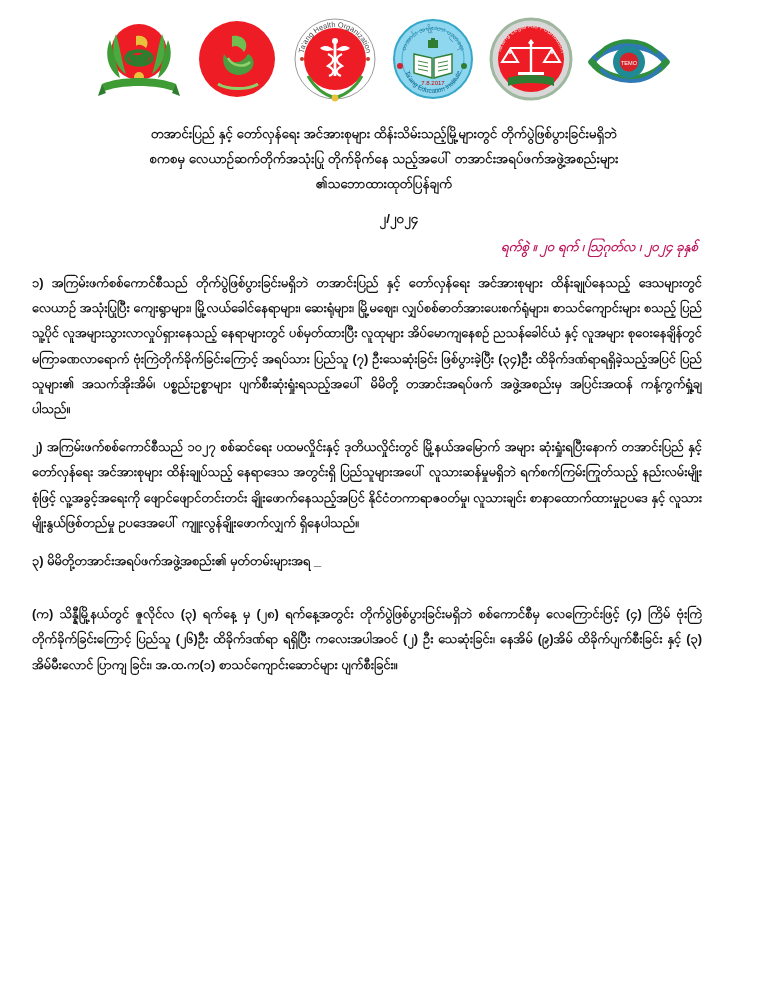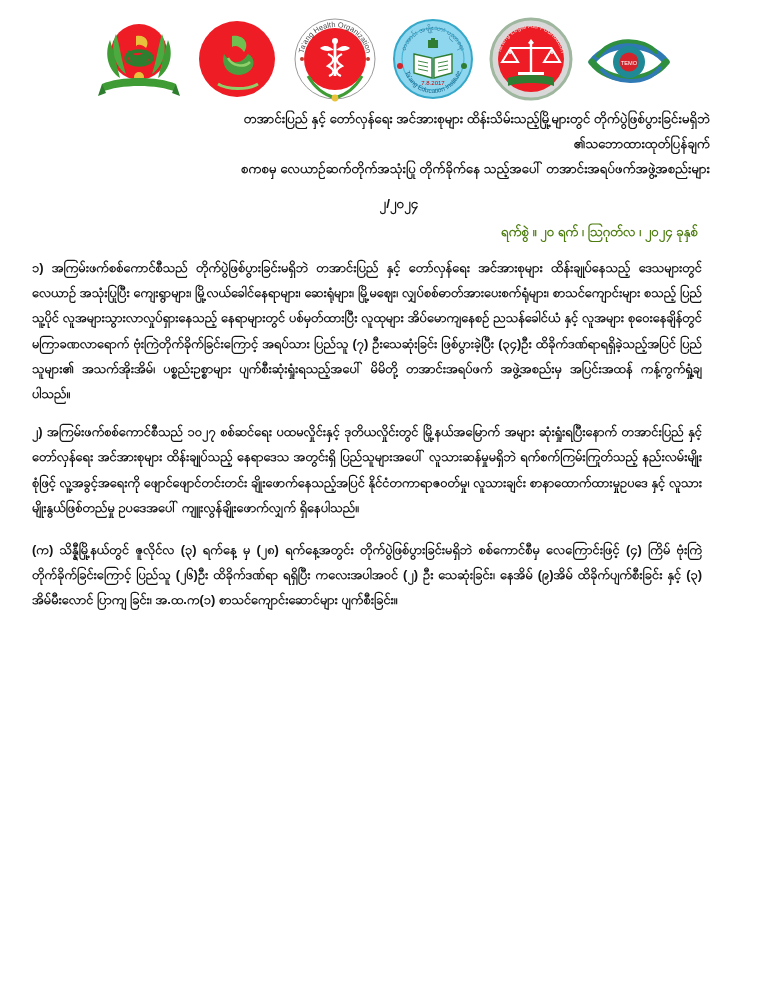--- a/index.html
+++ b/index.html
@@ -39,23 +39,23 @@
   .logo {
     width: 86px;
     height: 90px;
     position: relative;
     flex: 0 0 auto;
   }
   .logo svg { display:block; width:100%; height:100%; }
 
   
   .title-block {
-    margin-top: 2px;
+    margin-top: 17px;
     padding: 0 58px;
-    text-align: right;
+    text-align: center;
   }
   .title-line {
     font-size: 13.2px;
     font-weight: bold;
     line-height: 25px;
     color: #141414;
     letter-spacing: 0.1px;
   }
   .doc-number {
     margin-top: 14px;
@@ -64,39 +64,40 @@
     font-weight: bold;
     color: #141414;
     padding-left: 30px;
   }
   .date-line {
     margin-top: 8px;
     text-align: right;
     padding-right: 70px;
     font-size: 13.2px;
     font-weight: bold;
-    color: #4d7c0f;
+    color: #be185d;
+    font-style: italic;
   }
 
   
   .body-block {
     margin-top: 12px;
     padding: 0 66px 0 32px;
   }
   .para {
     font-size: 12.9px;
     line-height: 25.2px;
     text-align: justify;
     text-justify: inter-word;
     color: #131313;
     margin: 0 0 3px 0;
     font-weight: bold;
   }
   .para.spaced { margin-top: 13px; }
-  .para.item { margin-top: 17px; }
+  .para.item { margin-top: 28px; }
 </style>
 </head>
 <body>
 
 <div class="page">
 
   <div class="logo-row">
 
     <div class="logo">
       <svg viewBox="0 0 86 90">
@@ -214,27 +215,28 @@
         <circle cx="43" cy="48" r="16" fill="#1f8a96"></circle>
         <circle cx="43" cy="48" r="9.5" fill="#d4232a"></circle>
         <text x="43" y="50.5" font-size="5.6" fill="#ffffff" text-anchor="middle" font-family="Liberation Sans, sans-serif">TEMO</text>
       </svg>
     </div>
 
   </div>
 
   <div class="title-block">
     <div class="title-line">တအာင်းပြည် နှင့် တော်လှန်ရေး အင်အားစုများ ထိန်းသိမ်းသည့်မြို့များတွင် တိုက်ပွဲဖြစ်ပွားခြင်းမရှိဘဲ</div>
+    <div class="title-line">စကစမှ လေယာဉ်ဆက်တိုက်အသုံးပြု တိုက်ခိုက်နေ သည့်အပေါ် တအာင်းအရပ်ဖက်အဖွဲ့အစည်းများ</div>
     <div class="title-line">၏သဘောထားထုတ်ပြန်ချက်</div>
-    <div class="title-line">စကစမှ လေယာဉ်ဆက်တိုက်အသုံးပြု တိုက်ခိုက်နေ သည့်အပေါ် တအာင်းအရပ်ဖက်အဖွဲ့အစည်းများ</div>
   </div>
 
   <div class="doc-number">၂/၂၀၂၄</div>
 
   <div class="date-line">ရက်စွဲ ။ ၂၀ ရက် ၊ သြဂုတ်လ ၊ ၂၀၂၄ ခုနှစ်</div>
 
   <div class="body-block">
     <p class="para spaced">၁) အကြမ်းဖက်စစ်ကောင်စီသည် တိုက်ပွဲဖြစ်ပွားခြင်းမရှိဘဲ တအာင်းပြည် နှင့် တော်လှန်ရေး အင်အားစုများ ထိန်းချုပ်နေသည့် ဒေသများတွင် လေယာဉ် အသုံးပြုပြီး ကျေးရွာများ၊ မြို့လယ်ခေါင်နေရာများ၊ ဆေးရုံများ၊ မြို့မဈေး၊ လျှပ်စစ်ဓာတ်အားပေးစက်ရုံများ၊ စာသင်ကျောင်းများ စသည့် ပြည်သူ့ပိုင် လူအများသွားလာလှုပ်ရှားနေသည့် နေရာများတွင် ပစ်မှတ်ထားပြီး လူထုများ အိပ်မောကျနေစဉ် ညသန်ခေါင်ယံ နှင့် လူအများ စုဝေးနေချိန်တွင် မကြာခဏလာရောက် ဗုံးကြဲတိုက်ခိုက်ခြင်းကြောင့် အရပ်သား ပြည်သူ (၇) ဦးသေဆုံးခြင်း ဖြစ်ပွားခဲ့ပြီး (၃၄)ဦး ထိခိုက်ဒဏ်ရာရရှိခဲ့သည့်အပြင် ပြည်သူများ၏ အသက်အိုးအိမ်၊ ပစ္စည်းဥစ္စာများ ပျက်စီးဆုံးရှုံးရသည့်အပေါ် မိမိတို့ တအာင်းအရပ်ဖက် အဖွဲ့အစည်းမှ အပြင်းအထန် ကန့်ကွက်ရှုံ့ချပါသည်။</p>
     <p class="para spaced">၂) အကြမ်းဖက်စစ်ကောင်စီသည် ၁၀၂၇ စစ်ဆင်ရေး ပထမလှိုင်းနှင့် ဒုတိယလှိုင်းတွင် မြို့နယ်အမြောက် အများ ဆုံးရှုံးရပြီးနောက် တအာင်းပြည် နှင့် တော်လှန်ရေး အင်အားစုများ ထိန်းချုပ်သည့် နေရာဒေသ အတွင်းရှိ ပြည်သူများအပေါ် လူသားဆန်မှုမရှိဘဲ ရက်စက်ကြမ်းကြုတ်သည့် နည်းလမ်းမျိုးစုံဖြင့် လူ့အခွင့်အရေးကို ဖျောင်ဖျောင်တင်းတင်း ချိုးဖောက်နေသည့်အပြင် နိုင်ငံတကာရာဇဝတ်မှု၊ လူသားချင်း စာနာထောက်ထားမှုဥပဒေ နှင့် လူသားမျိုးနွယ်ဖြစ်တည်မှု ဥပဒေအပေါ် ကျူးလွန်ချိုးဖောက်လျှက် ရှိနေပါသည်။</p>
+    <p class="para spaced">၃) မိမိတို့တအာင်းအရပ်ဖက်အဖွဲ့အစည်း၏ မှတ်တမ်းများအရ _</p>
     <p class="para item">(က) သိန္နီမြို့နယ်တွင် ဇူလိုင်လ (၃) ရက်နေ့ မှ (၂၈) ရက်နေ့အတွင်း တိုက်ပွဲဖြစ်ပွားခြင်းမရှိဘဲ စစ်ကောင်စီမှ လေကြောင်းဖြင့် (၄) ကြိမ် ဗုံးကြဲတိုက်ခိုက်ခြင်းကြောင့် ပြည်သူ (၂၆)ဦး ထိခိုက်ဒဏ်ရာ ရရှိပြီး ကလေးအပါအဝင် (၂) ဦး သေဆုံးခြင်း၊ နေအိမ် (၉)အိမ် ထိခိုက်ပျက်စီးခြင်း နှင့် (၃) အိမ်မီးလောင် ပြာကျ ခြင်း၊ အ.ထ.က(၁) စာသင်ကျောင်းဆောင်များ ပျက်စီးခြင်း။</p>
   </div>
 
 </div>
 
 </body></html>

